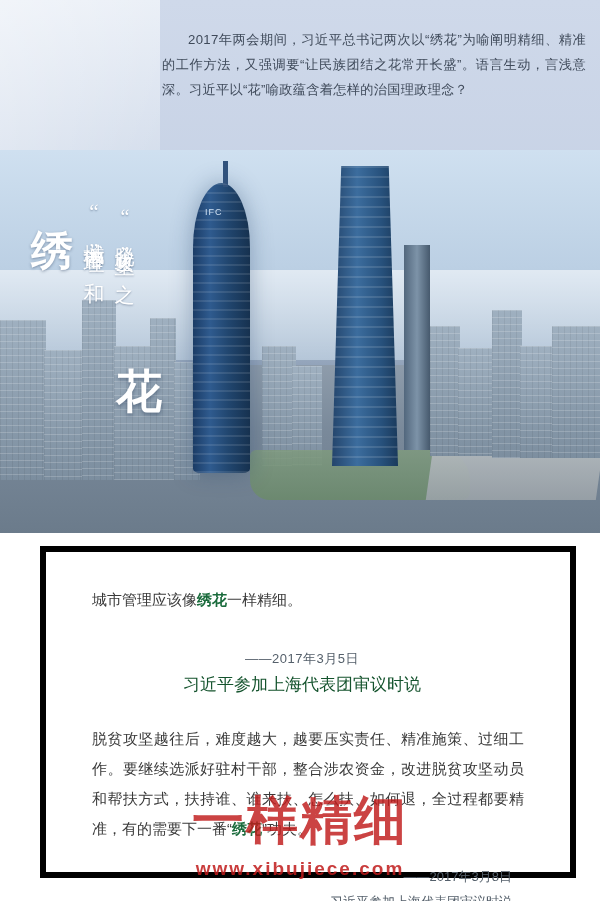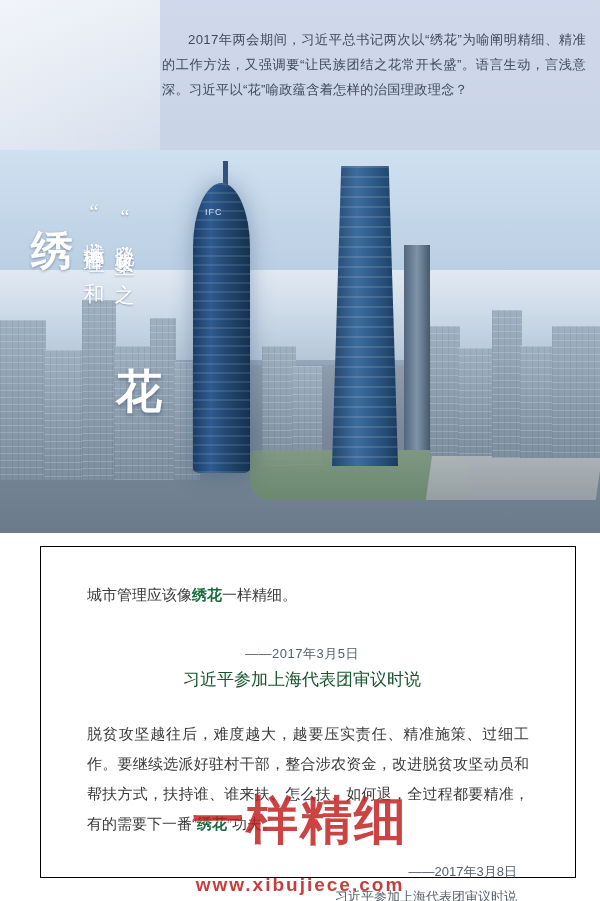--- a/index.html
+++ b/index.html
@@ -166,21 +166,21 @@
     font-size:46px; font-weight:bold;
     color:#ffffff;
     text-shadow:0 2px 4px rgba(40,60,90,.5);
   }
 
   
   .card {
     position:absolute;
     left:40px; top:546px;
     width:536px; height:332px;
-    border:1px solid #000000;
+    border:6px solid #000000;
     background:#ffffff;
     box-sizing:border-box;
   }
   .q-block { padding:0 46px; }
   .q1 {
     margin-top:34px;
     font-size:15px; line-height:28px; color:#3a3a3a;
   }
   .q1 b { color:#1a6b3c; font-weight:bold; }
   .attrib {
@@ -214,21 +214,21 @@
   }
   .wm-main {
     font-family:"Liberation Serif", serif;
     font-size:52px; font-weight:bold;
     color:#c01b1b;
     opacity:.82;
     letter-spacing:2px;
     text-shadow:0 1px 0 rgba(255,255,255,.6);
   }
   .wm-sub {
-    margin-top:18px;
+    margin-top:2px;
     font-size:19px; font-weight:bold;
     color:#c01b1b;
     opacity:.85;
     letter-spacing:2px;
   }
 </style>
 </head>
 <body>
 
 <div class="hero">

